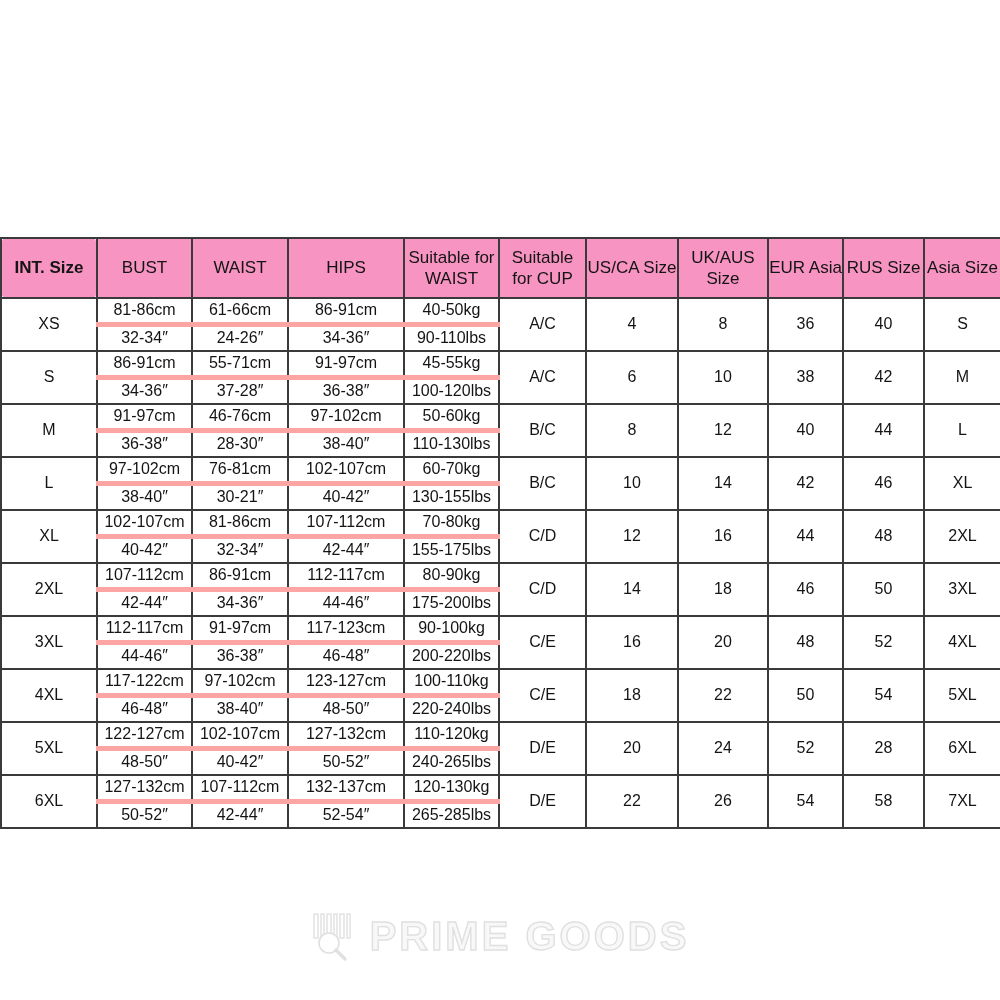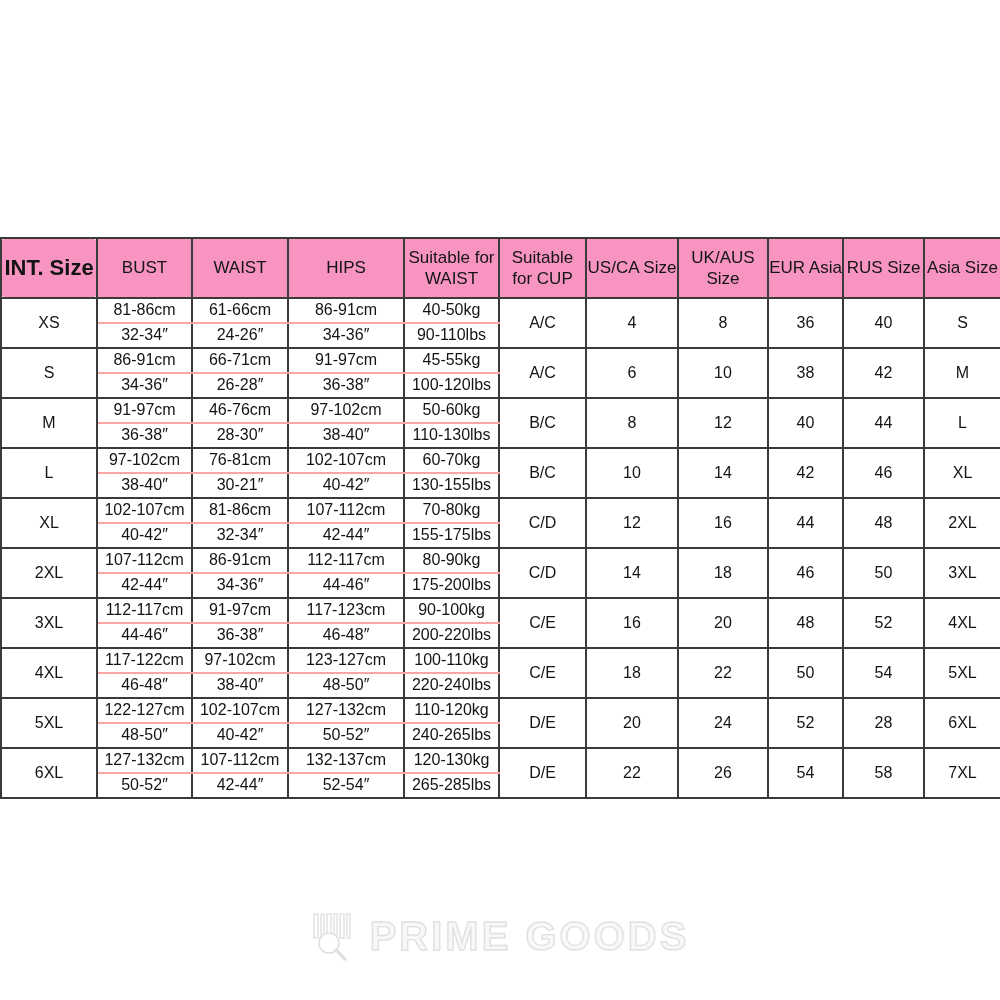--- a/index.html
+++ b/index.html
@@ -19,24 +19,24 @@
     text-align:center; vertical-align:middle;
     color:#141414; padding:0; overflow:hidden;
   }
   thead th {
     background:#F794C2;
     height:58px;
     font-weight:normal;
     font-size:17px;
     line-height:1.25;
   }
-  thead th.first-col { font-weight:bold; font-size:22px;border-radius:6px; }
+  thead th.first-col { font-weight:bold; font-size:17px;border-radius:6px; }
   td { font-size:16px; height:23px; line-height:1.05; }
   td.size-cell { font-weight:normal; font-size:16px; }
-  td.cm-cell  { border-bottom:2px solid #fca5a5; }
+  td.cm-cell  { border-bottom:5px solid #fca5a5; }
   td.in-cell  { border-top:1px solid #8f8f8f;border-radius:12px; }
 
   .watermark {
     position:absolute; left:0; top:910px; width:1000px;
     display:flex; align-items:center; justify-content:center; gap:7px;
     pointer-events:none;
   }
   .wm-text {
     font-size:40px; font-weight:bold; letter-spacing:3px;
     color:#f8f8f8;
@@ -94,33 +94,33 @@
         </tr>
         <tr>
           <td class="in-cell">32-34″</td>
           <td class="in-cell">24-26″</td>
           <td class="in-cell">34-36″</td>
           <td class="in-cell">90-110lbs</td>
         </tr>
         <tr>
           <td class="size-cell" rowspan="2">S</td>
           <td class="cm-cell">86-91cm</td>
-          <td class="cm-cell">66-71cm</td>
+          <td class="cm-cell">55-71cm</td>
           <td class="cm-cell">91-97cm</td>
           <td class="cm-cell">45-55kg</td>
           <td rowspan="2">A/C</td>
           <td rowspan="2">6</td>
           <td rowspan="2">10</td>
           <td rowspan="2">38</td>
           <td rowspan="2">42</td>
           <td rowspan="2">M</td>
         </tr>
         <tr>
           <td class="in-cell">34-36″</td>
-          <td class="in-cell">26-28″</td>
+          <td class="in-cell">37-28″</td>
           <td class="in-cell">36-38″</td>
           <td class="in-cell">100-120lbs</td>
         </tr>
         <tr>
           <td class="size-cell" rowspan="2">M</td>
           <td class="cm-cell">91-97cm</td>
           <td class="cm-cell">46-76cm</td>
           <td class="cm-cell">97-102cm</td>
           <td class="cm-cell">50-60kg</td>
           <td rowspan="2">B/C</td>

